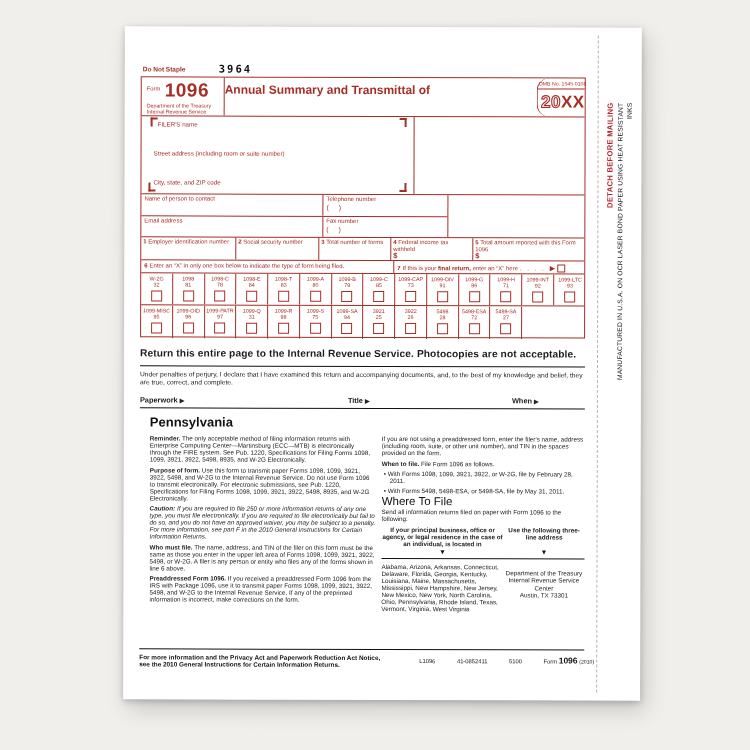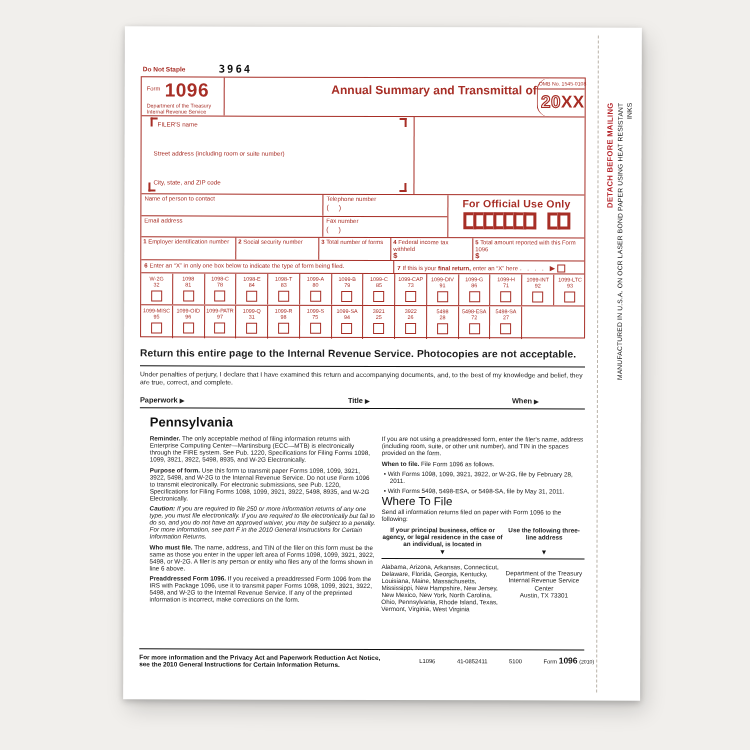--- a/index.html
+++ b/index.html
@@ -21,21 +21,21 @@
   .redbox { position:absolute; left:16px; top:50px; width:445px; height:261px;
     border:1.5px solid var(--red); color:var(--red); }
   .rrow { display:flex; border-top:1px solid var(--red); }
   .rrow:first-child { border-top:0; }
 
   .hd { height:38px; }
   .hd-left { width:83px; border-right:1px solid var(--red); padding:2px 3px 0 5px; }
   .formword { font-size:5.8px; display:inline-block; vertical-align:6px; }
   .formnum { font-size:19px; font-weight:bold; letter-spacing:.5px; }
   .dept { font-size:5.3px; line-height:6px; margin-top:1px; }
-  .hd-title { flex:1; text-align:right; font-weight:bold; font-size:12px; line-height:13px; padding-top:6px; }
+  .hd-title { flex:1; text-align:left; font-weight:bold; font-size:12px; line-height:13px; padding-top:6px; }
   .hd-right { width:48px; border-left:1px solid var(--red); text-align:right;border-radius:12px; }
   .omb { font-size:5.2px; padding:2px 1px 2px; border-bottom:1px solid var(--red); white-space:nowrap; }
   .year { font-size:17px; font-weight:bold; letter-spacing:.5px; padding-top:3px; }
   .y20 { color:#fff; -webkit-text-stroke:1.1px var(--red); }
   .yxx { color:var(--red); }
 
   .filer { height:78px; }
   .filer-left { width:273px; border-right:1px solid var(--red); position:relative; font-size:6.2px; }
   .fl1 { position:absolute; left:16px; top:4px; }
   .fl2 { position:absolute; left:12px; top:33px; }
@@ -195,35 +195,20 @@
         <div class="crow">
           <div class="ccell cl">
             <span>Email address</span>
           </div>
           <div class="ccell cr">
             <div>Fax number</div>
             <div class="paren">(          )</div>
           </div>
         </div>
       </div>
-      <div class="official">
-        <div class="ofu-title">For Official Use Only</div>
-        <div class="ofu-boxes">
-          <span class="ob"></span>
-          <span class="ob"></span>
-          <span class="ob"></span>
-          <span class="ob"></span>
-          <span class="ob"></span>
-          <span class="ob"></span>
-          <span class="ob"></span>
-          <span class="obgap"></span>
-          <span class="ob"></span>
-          <span class="ob"></span>
-        </div>
-      </div>
     </div>
 
     <div class="rrow numrow">
 
         <div class="acell">
           <div class="alabel"><b class="anum">1</b> <span>Employer identification number</span></div>
           <div class="adollar"></div>
         </div>
 
         <div class="acell">

